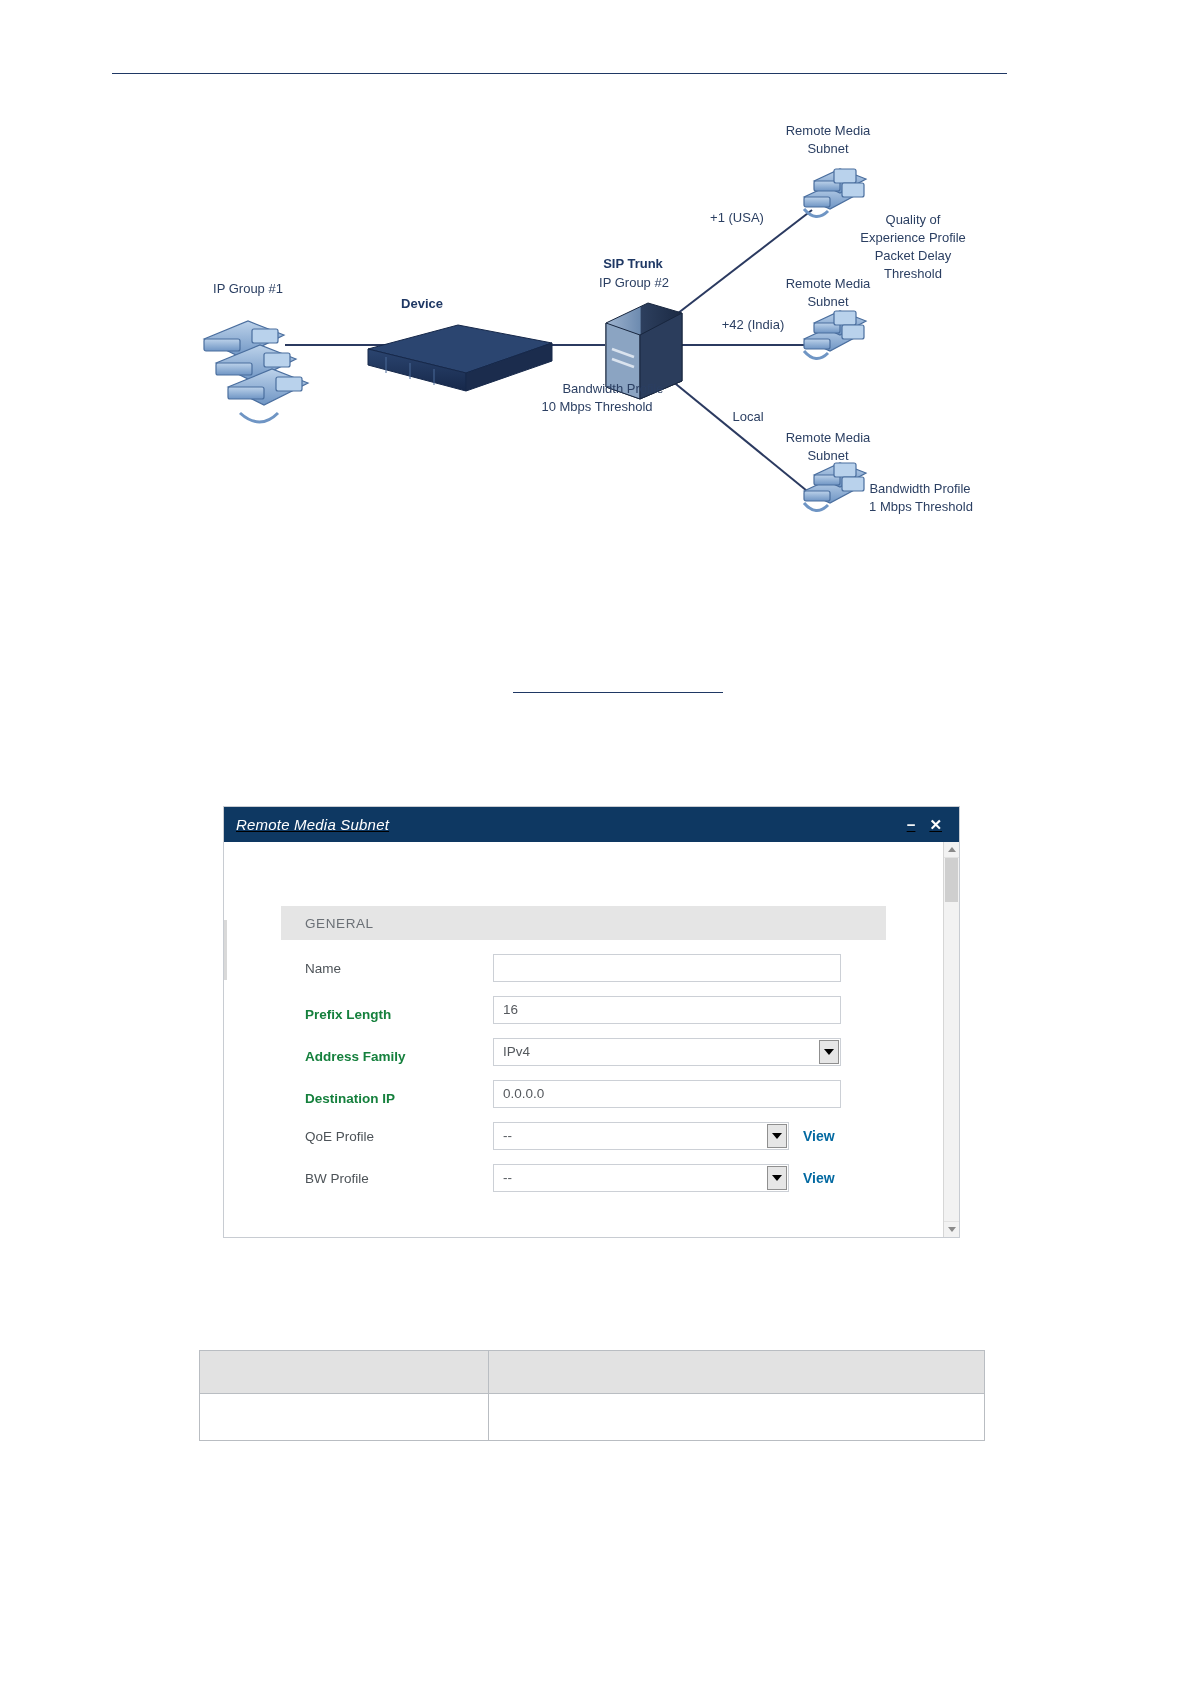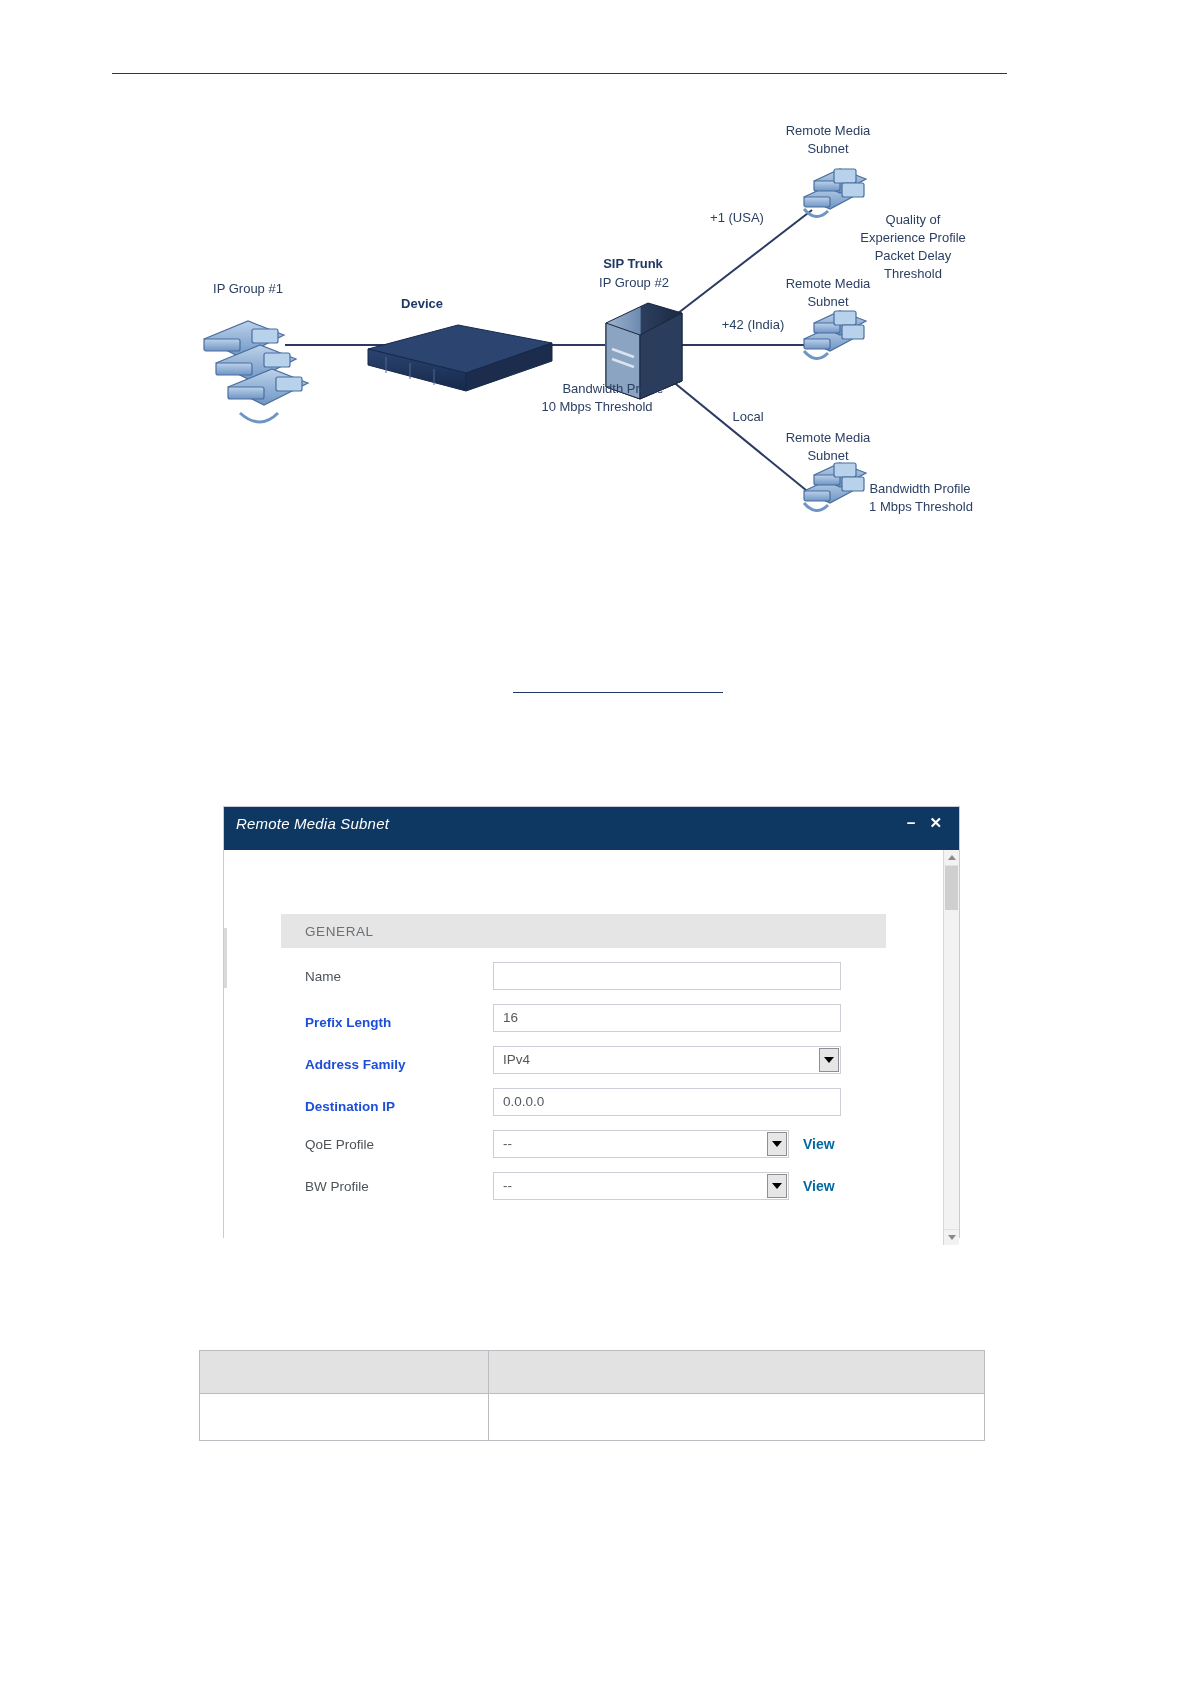--- a/index.html
+++ b/index.html
@@ -31,22 +31,23 @@
     border-top:1.6px solid #1f3864;
   }
 
   
   .dialog{
     position:absolute;left:223px;top:806px;width:737px;height:432px;
     background:#ffffff;border:1px solid #c8ccd2;
     box-sizing:border-box;
   }
   .dialog-titlebar{
-    height:35px;background:#0e3862;display:flex;
-    padding:8px 10px 0 12px;
+    height:35px;background:#0e3862;display:flex;align-items:center;
+    padding:0 10px 0 12px;
+    text-decoration:underline;
   }
   .dialog-title{
     flex:1;color:#ffffff;font-style:italic;font-size:15px;letter-spacing:.2px;
   }
   .titlebar-btn{
     color:#ffffff;font-size:15px;font-weight:bold;line-height:1;
     padding:0 7px;cursor:default;
   }
   .dialog-body{
     position:relative;height:calc(100% - 35px);background:#ffffff;
@@ -66,21 +67,21 @@
     padding-left:24px;color:#6b7076;font-size:13.5px;letter-spacing:.6px;
     width:605px;box-sizing:border-box;margin-top:16px;
   }
   .form-row{
     display:flex;align-items:center;margin-top:14px;height:28px;
   }
   .form-label{
     width:212px;font-size:13.5px;color:#4d5358;padding-left:24px;
     box-sizing:border-box;
   }
-  .form-label.strong{font-weight:bold;color:#1d4ed8;margin-top:8px;}
+  .form-label.strong{font-weight:bold;color:#15803d;margin-top:8px;}
   .field-wrap{position:relative;display:flex;align-items:center;}
   .text-input{
     width:348px;height:28px;box-sizing:border-box;
     border:1px solid #ccd0d6;background:#ffffff;
     font-size:13.5px;color:#55595e;padding:0 9px;line-height:26px;
     font-family:"Liberation Sans", sans-serif;
   }
   .select-box{
     width:348px;height:28px;box-sizing:border-box;
     border:1px solid #ccd0d6;background:#ffffff;

